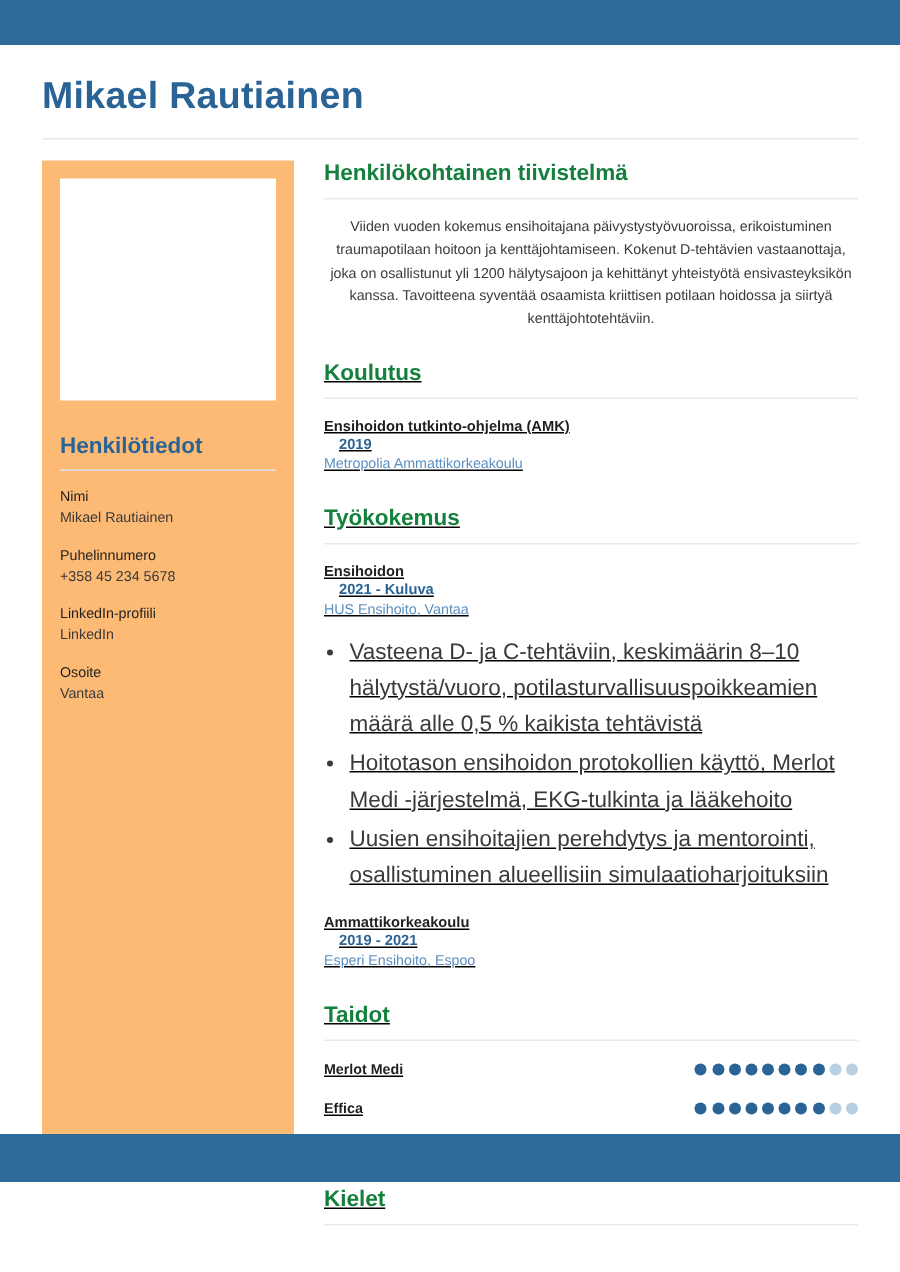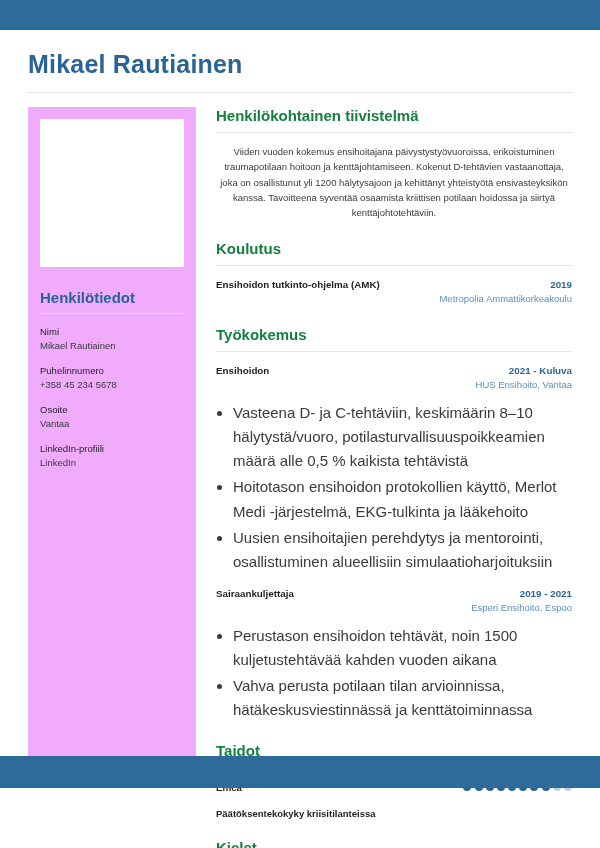--- a/index.html
+++ b/index.html
@@ -57,21 +57,21 @@
   .columns {
     display: flex;
     align-items: flex-start;
     margin-top: 14px;
   }
 
   
   .sidebar {
     width: 168px;
     flex: 0 0 168px;
-    background: #f0abfc;
+    background: #fdba74;
     padding: 10px 12px 18px 12px;
     box-sizing: border-box;
     min-height: 678px;
   }
   .photo-box {
     width: 144px;
     height: 148px;
     background: #ffffff;
     margin: 2px auto 0 auto;
   }
@@ -113,55 +113,55 @@
     font-size: 15px;
     font-weight: bold;
     color: #15803d;
     line-height: 1.2;
   }
   .sec-rule {
     margin-top: 7px;
     border-bottom: 1px solid #e6e9ec;
   }
   .section { margin-bottom: 4px; }
-  .section + .section { margin-top: 19px; }
+  .section + .section { margin-top: 19px; text-decoration: underline; }
 
   .summary-text {
     margin-top: 11px;
     font-size: 9.5px;
     color: #3a3a3a;
     line-height: 1.62;
     text-align: center;
   }
 
   .entry { margin-top: 12px; }
   .entry-head {
     display: flex;
     justify-content: space-between;
     align-items: baseline;
+    flex-direction: column;
   }
   .entry-title {
     font-size: 9.8px;
     font-weight: bold;
     color: #1f1f1f;
     line-height: 1.4;
   }
   .entry-date {
     font-size: 9.8px;
     font-weight: bold;
     color: #2a6496;
     white-space: nowrap;
     padding-left: 10px;
   }
   .entry-org {
     font-size: 9.5px;
     color: #5b8fc0;
     line-height: 1.5;
     margin-top: 1px;
-    text-align: right;
   }
   .bullets {
     margin: 8px 0 0 0;
     padding-left: 17px;
   }
   .bullets li {
     font-size: 15px;
     color: #3a3a3a;
     line-height: 1.62;
     margin-bottom: 2px;
@@ -218,26 +218,26 @@
         <div id="sidebar-fields">
             <div class="field">
               <div class="field-label">Nimi</div>
               <div class="field-value">Mikael Rautiainen</div>
             </div>
             <div class="field">
               <div class="field-label">Puhelinnumero</div>
               <div class="field-value">+358 45 234 5678</div>
             </div>
             <div class="field">
+              <div class="field-label">LinkedIn-profiili</div>
+              <div class="field-value">LinkedIn</div>
+            </div>
+            <div class="field">
               <div class="field-label">Osoite</div>
               <div class="field-value">Vantaa</div>
-            </div>
-            <div class="field">
-              <div class="field-label">LinkedIn-profiili</div>
-              <div class="field-value">LinkedIn</div>
             </div>
           </div>
       </aside>
 
       <main class="main">
 
         <section class="section">
           <div class="sec-heading">Henkilökohtainen tiivistelmä</div>
           <div class="sec-rule"></div>
           <p class="summary-text">Viiden vuoden kokemus ensihoitajana päivystystyövuoroissa, erikoistuminen traumapotilaan hoitoon ja kenttäjohtamiseen. Kokenut D-tehtävien vastaanottaja, joka on osallistunut yli 1200 hälytysajoon ja kehittänyt yhteistyötä ensivasteyksikön kanssa. Tavoitteena syventää osaamista kriittisen potilaan hoidossa ja siirtyä kenttäjohtotehtäviin.</p>
@@ -268,36 +268,47 @@
                 </div>
                 <div class="entry-org">HUS Ensihoito, Vantaa</div>
                 <ul class="bullets">
                   <li>Vasteena D- ja C-tehtäviin, keskimäärin 8–10 hälytystä/vuoro, potilasturvallisuuspoikkeamien määrä alle 0,5 % kaikista tehtävistä</li>
                   <li>Hoitotason ensihoidon protokollien käyttö, Merlot Medi -järjestelmä, EKG-tulkinta ja lääkehoito</li>
                   <li>Uusien ensihoitajien perehdytys ja mentorointi, osallistuminen alueellisiin simulaatioharjoituksiin</li>
                 </ul>
               </div>
               <div class="entry">
                 <div class="entry-head">
-                  <div class="entry-title">Sairaankuljettaja</div>
+                  <div class="entry-title">Ammattikorkeakoulu</div>
                   <div class="entry-date">2019 - 2021</div>
                 </div>
                 <div class="entry-org">Esperi Ensihoito, Espoo</div>
-                <ul class="bullets">
-                  <li>Perustason ensihoidon tehtävät, noin 1500 kuljetustehtävää kahden vuoden aikana</li>
-                  <li>Vahva perusta potilaan tilan arvioinnissa, hätäkeskusviestinnässä ja kenttätoiminnassa</li>
-                </ul>
               </div>
             </div>
         </section>
 
         <section class="section">
           <div class="sec-heading">Taidot</div>
           <div class="sec-rule"></div>
           <div id="skill-rows">
+              <div class="rating-row">
+                <div class="rating-label">Merlot Medi</div>
+                <div class="dots">
+                  <span class="dot on"></span>
+                  <span class="dot on"></span>
+                  <span class="dot on"></span>
+                  <span class="dot on"></span>
+                  <span class="dot on"></span>
+                  <span class="dot on"></span>
+                  <span class="dot on"></span>
+                  <span class="dot on"></span>
+                  <span class="dot"></span>
+                  <span class="dot"></span>
+                </div>
+              </div>
               <div class="rating-row">
                 <div class="rating-label">Effica</div>
                 <div class="dots">
                   <span class="dot on"></span>
                   <span class="dot on"></span>
                   <span class="dot on"></span>
                   <span class="dot on"></span>
                   <span class="dot on"></span>
                   <span class="dot on"></span>
                   <span class="dot on"></span>

